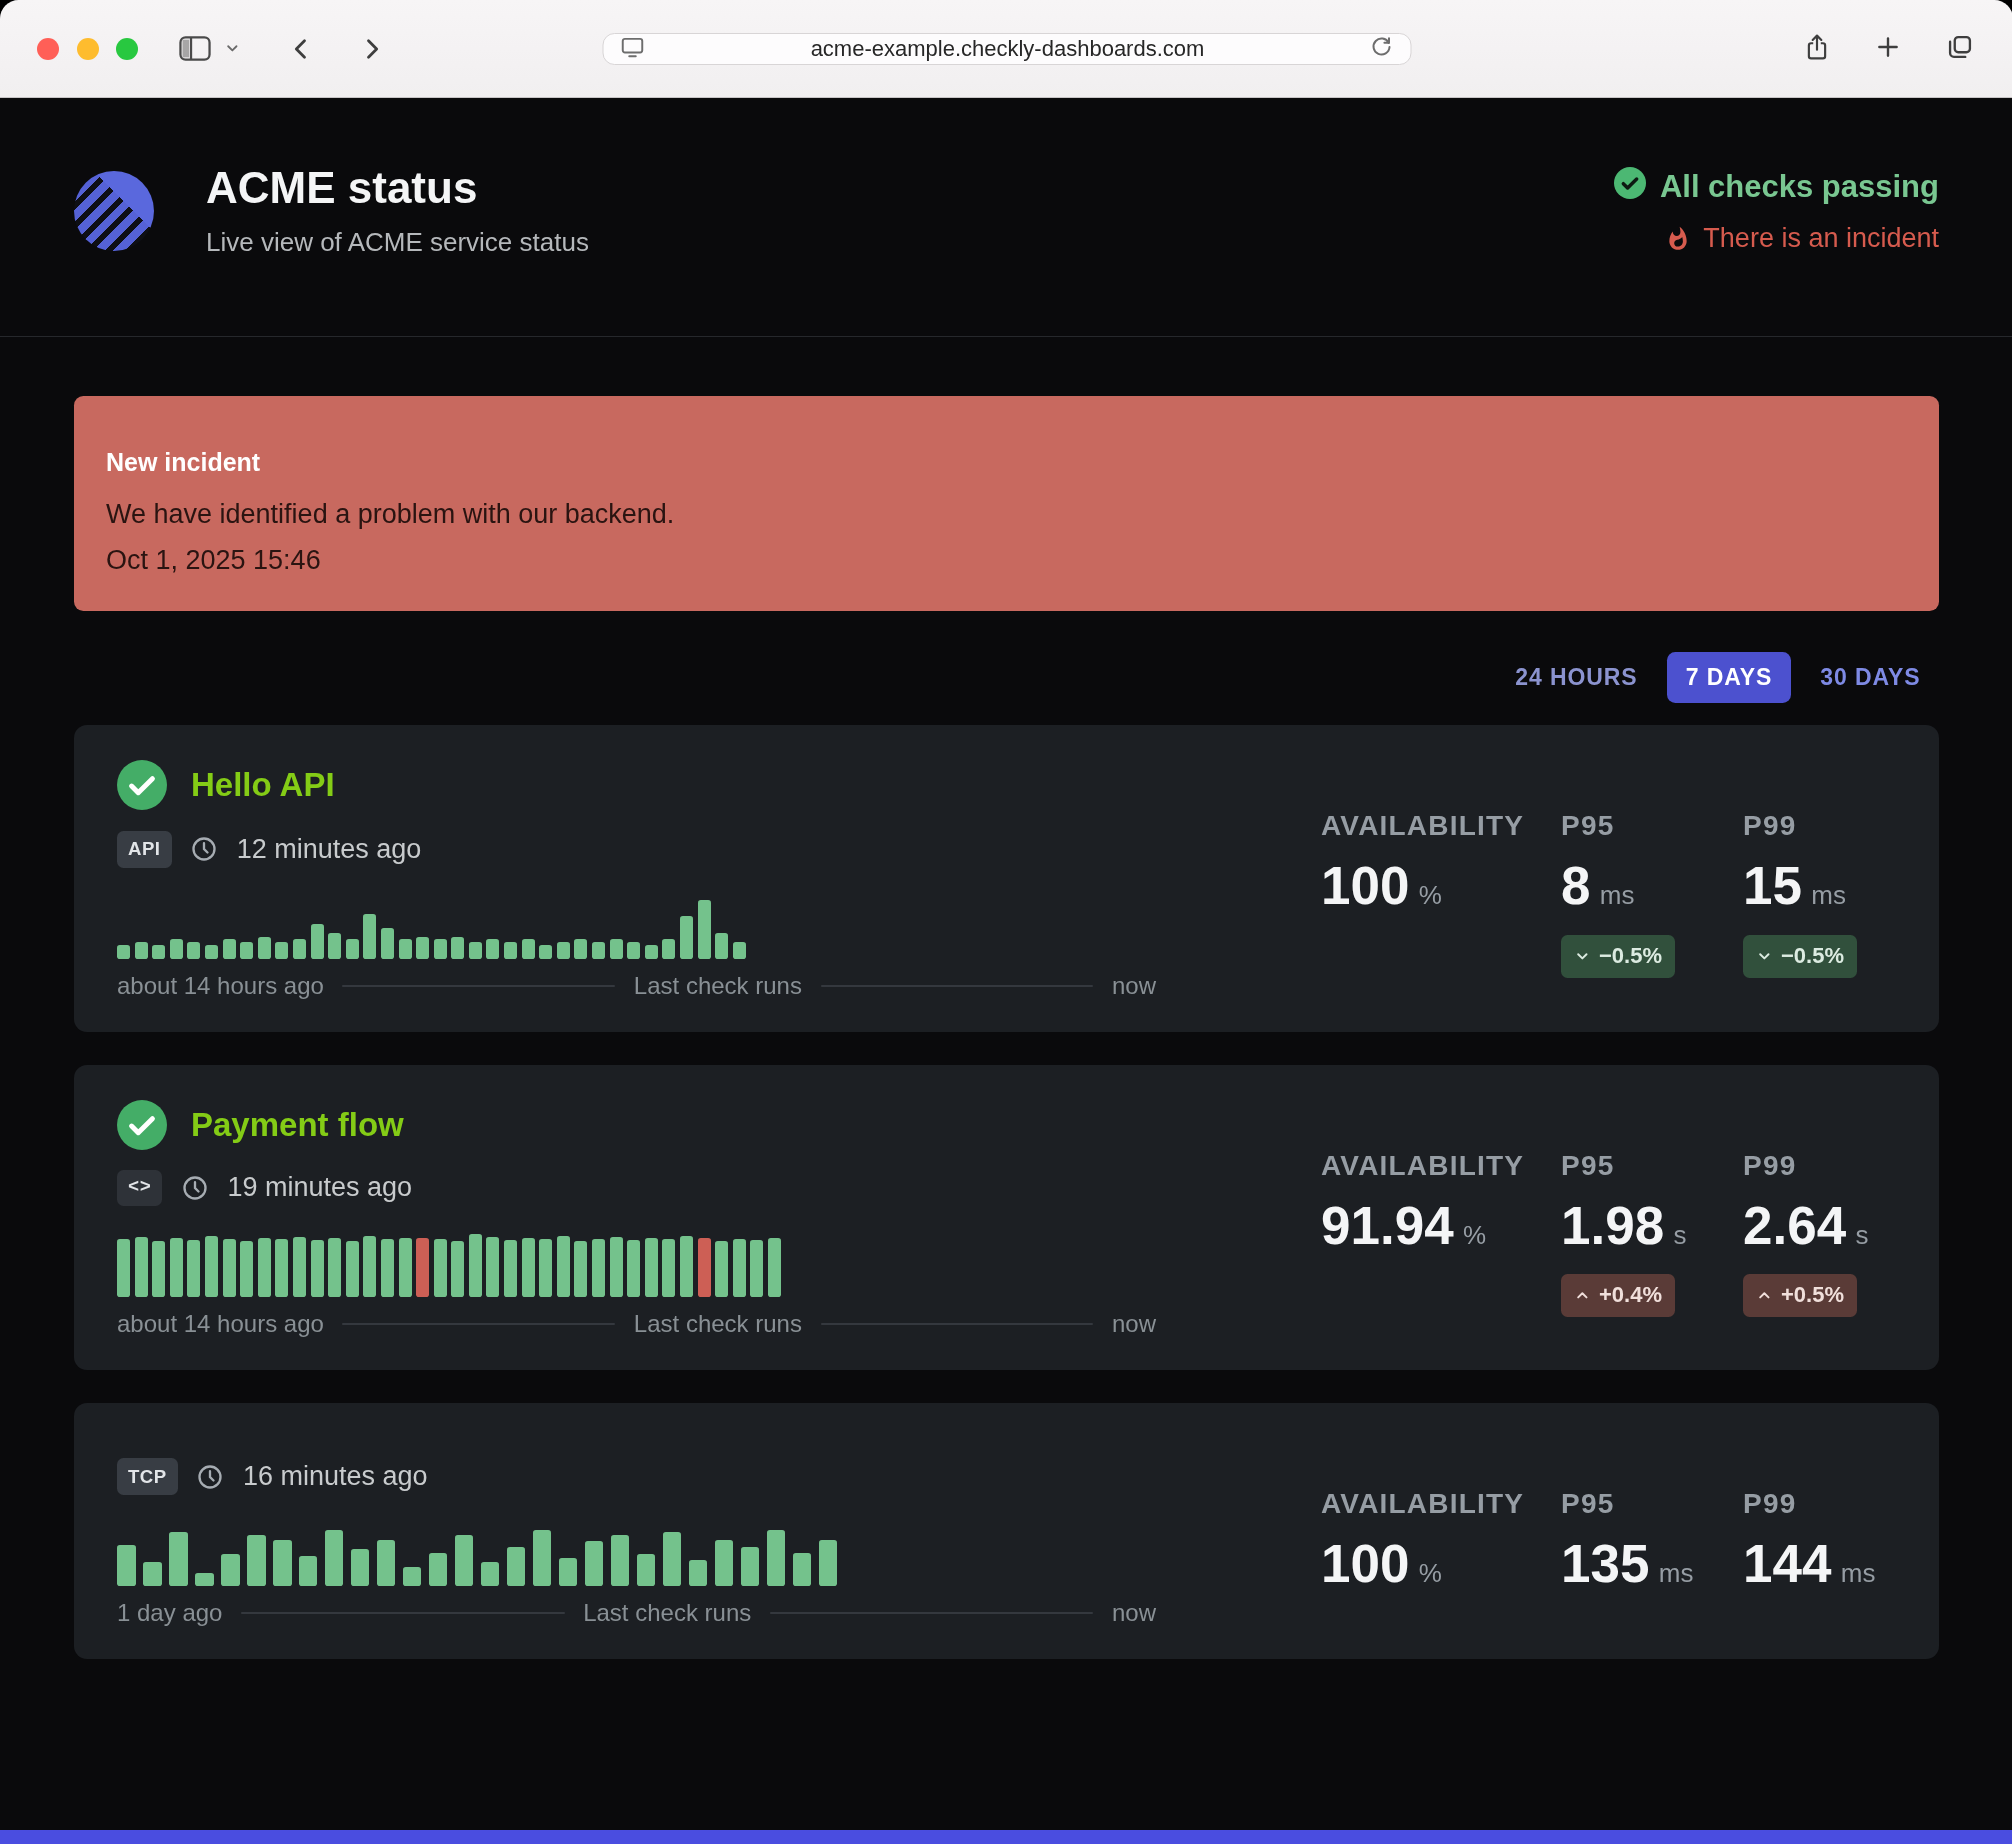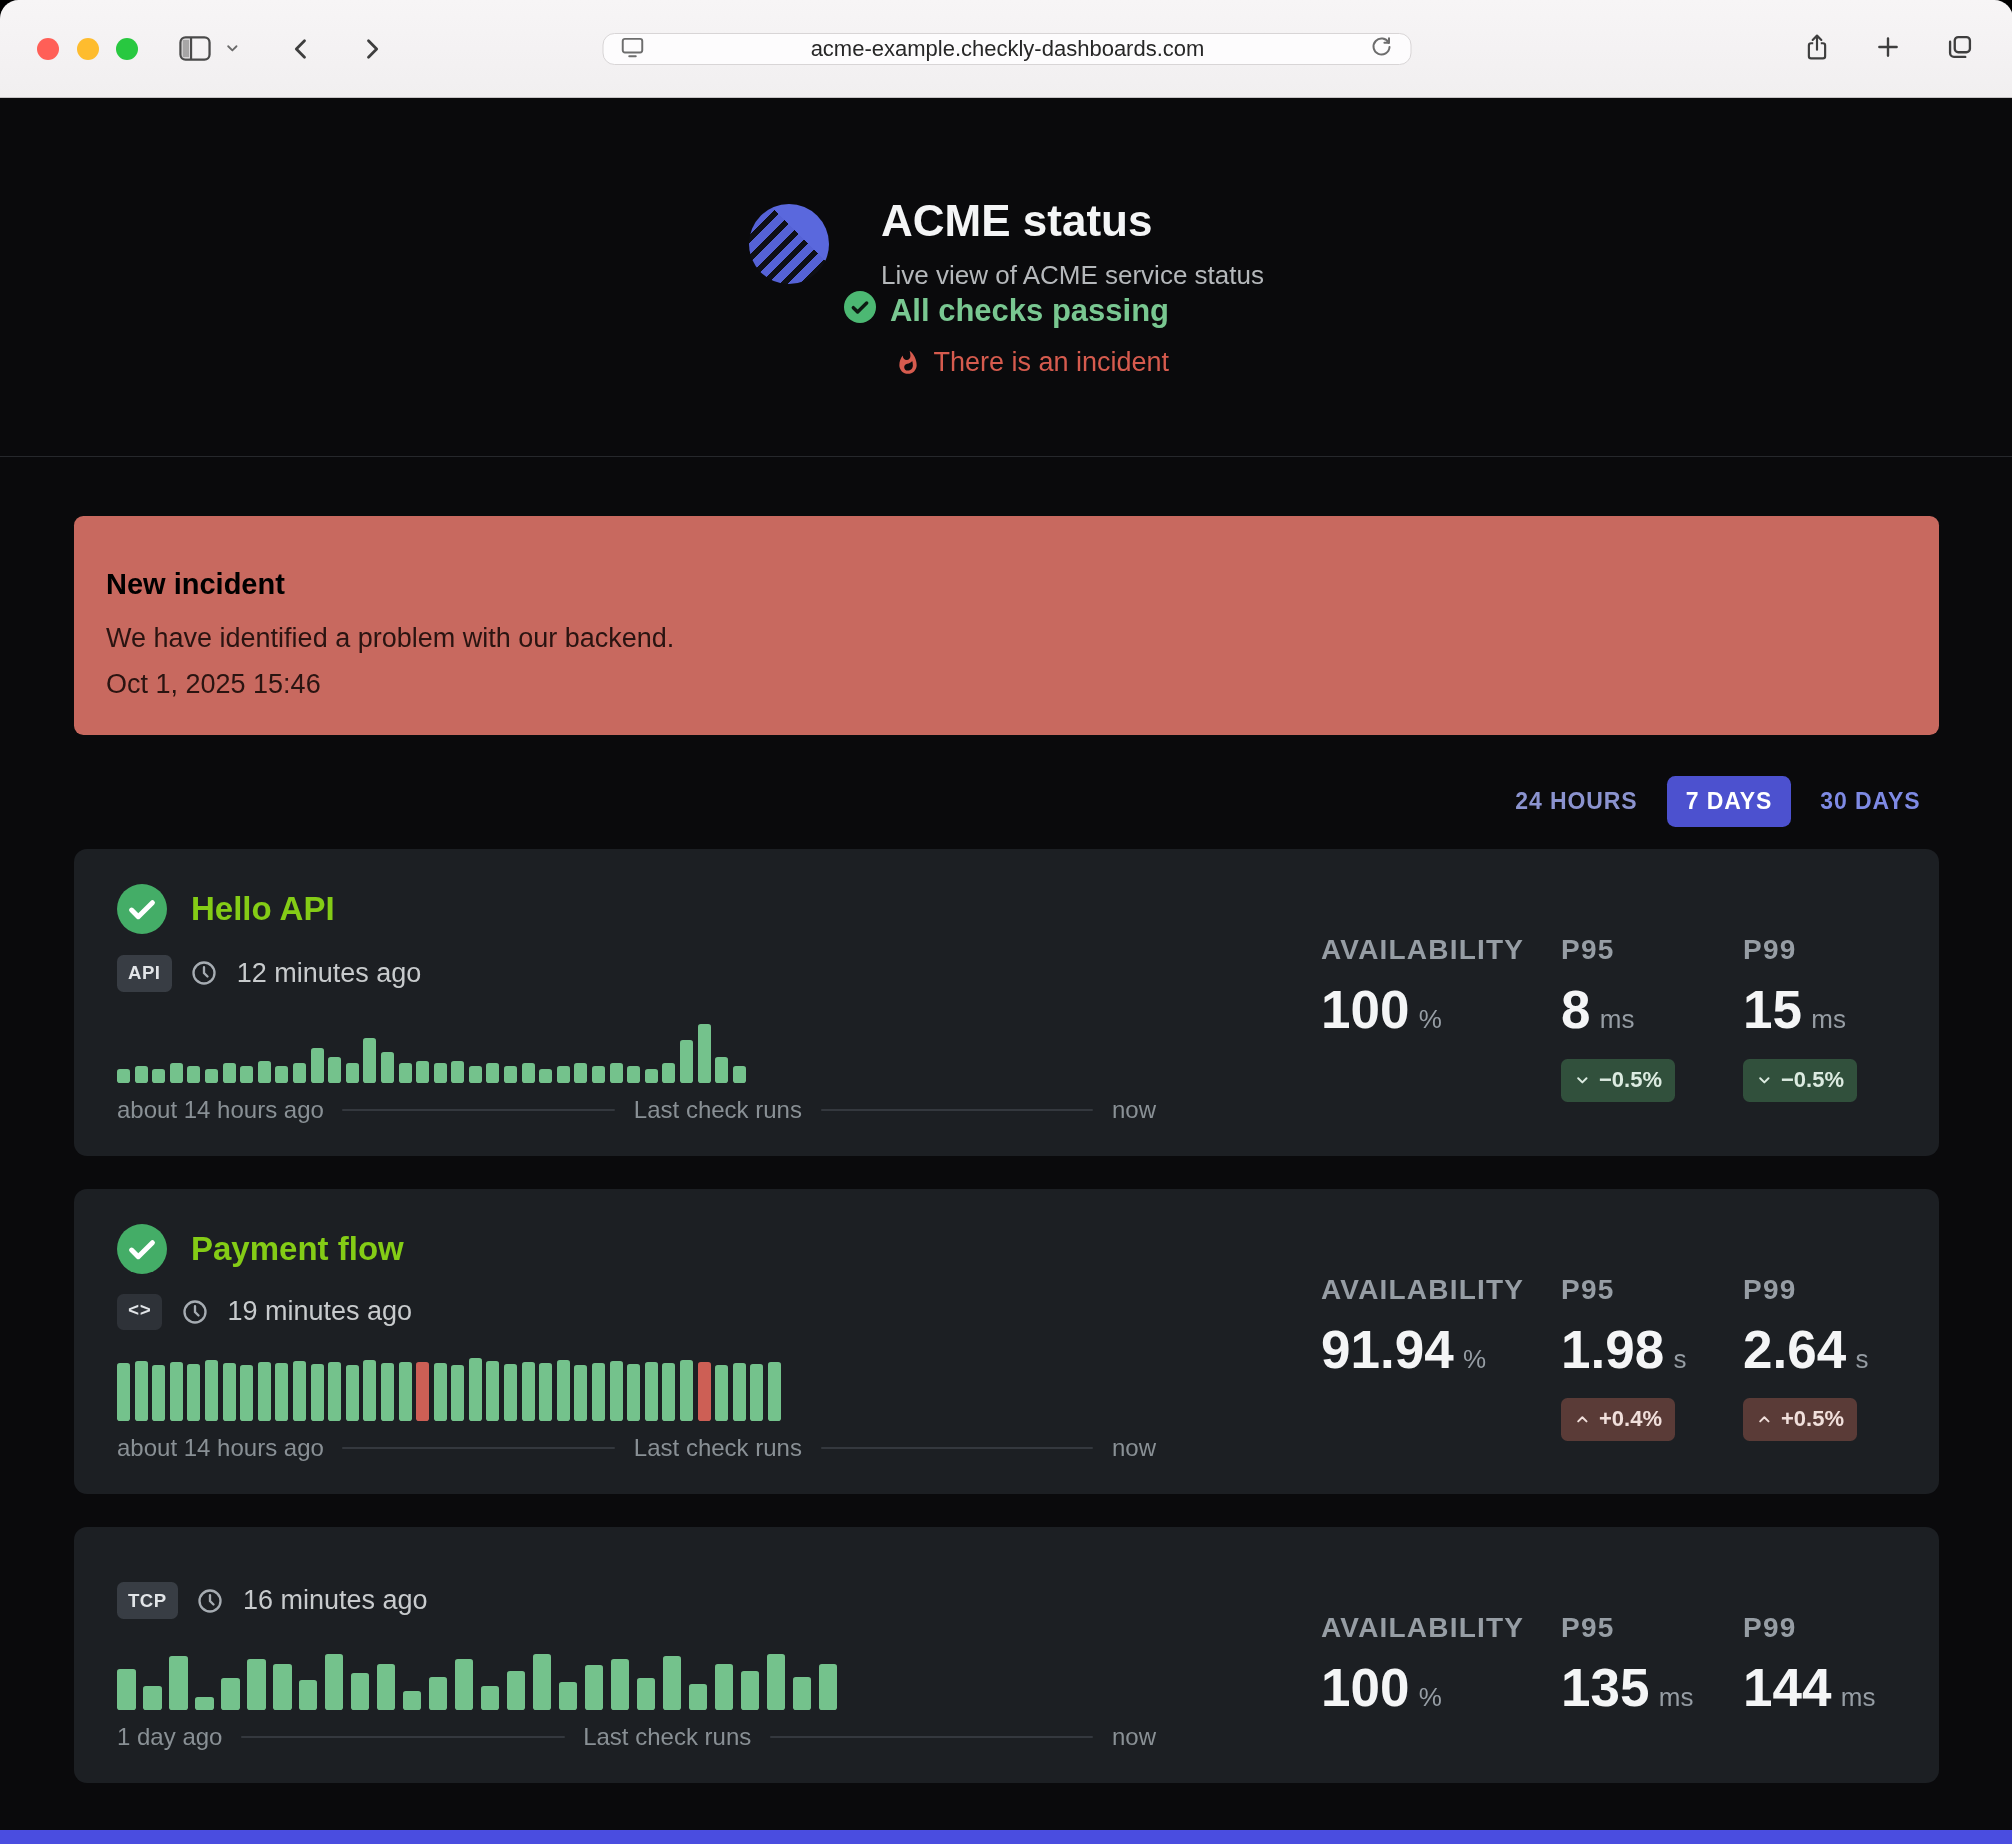--- a/index.html
+++ b/index.html
@@ -13,35 +13,35 @@
   .light.red { background:#ff5f57; } .light.yellow { background:#febc2e; } .light.green { background:#28c840; }
   .chrome-btn { display:flex; align-items:center; justify-content:center; color:#434343; margin-right:43px; }
   .chrome-btn svg { display:block; }
   .urlbar { position:absolute; left:50%; transform:translateX(-50%); width:809px; height:32px; background:#fdfcfd; border:0.9px solid #d8d5d6; border-radius:12px; display:flex; align-items:center; padding:0 16.7px; color:#6d6d6d; }
   .urlbar .url-text { flex:1; text-align:center; font-size:22px; color:#272727; }
   .chrome-right { position:absolute; right:39px; display:flex; align-items:center; gap:45px; color:#434343; }
 
   
   .page { height:1746px; background:#0a0a0c; position:relative; overflow:hidden; }
 
-  .page-header { display:flex; justify-content:space-between; align-items:center; padding:98px 74px 78px; border-bottom:0.9px solid #26282c;flex-direction:column; }
+  .page-header { display:flex; justify-content:space-between; align-items:center; padding:65px 74px 78px; border-bottom:0.9px solid #26282c; }
   .brand { display:flex; align-items:center; gap:52px; }
   .logo { width:80px; height:80px; border-radius:50%;
           background: linear-gradient(45deg, rgba(0,0,0,0) 62%, #5a68dd 62%),
                       repeating-linear-gradient(135deg, #5562d6 0 8.3px, #0e0f15 8.3px 14px); }
   .page-title { font-size:44px; font-weight:bold; color:#f4f5f6; }
   .page-subtitle { margin-top:14px; font-size:26px; color:#b5b8bb; }
   .header-status { display:flex; flex-direction:column; align-items:flex-end; gap:16px; }
   .status-ok { display:flex; align-items:center; gap:14px; color:#79c791; font-size:31px; font-weight:bold; }
   .status-incident { display:flex; align-items:center; gap:12px; color:#d65b4e; font-size:27px; }
 
   
   .banner { margin:59px 74px 0; background:#c8695f; border-radius:9.3px; padding:32px 32px 35px; }
   .banner-kicker { display:flex; align-items:center; gap:16px; font-size:23px; font-weight:bold; letter-spacing:0.7px; color:#2b130f; }
-  .banner-title { margin-top:20.4px; font-size:29px; font-weight:bold; color:#000000; }
+  .banner-title { margin-top:20.4px; font-size:25px; font-weight:bold; color:#ffffff; }
   .banner-desc { margin-top:22px; font-size:27px; color:#2a1411; }
   .banner-time { margin-top:15px; font-size:27px; color:#2a1411; }
 
   
   .range-row { display:flex; justify-content:flex-end; align-items:center; gap:11px; margin-top:41px; padding:0 74px; }
   .range-tab { font-size:23px; font-weight:bold; letter-spacing:0.9px; padding:12px 18.6px; border-radius:8.3px; color:#8b93cf; cursor:default; }
   .range-tab.active { background:#4c51cf; color:#ffffff; }
   .range-tab.d30 { color:#7e8ae4; }
 
   

